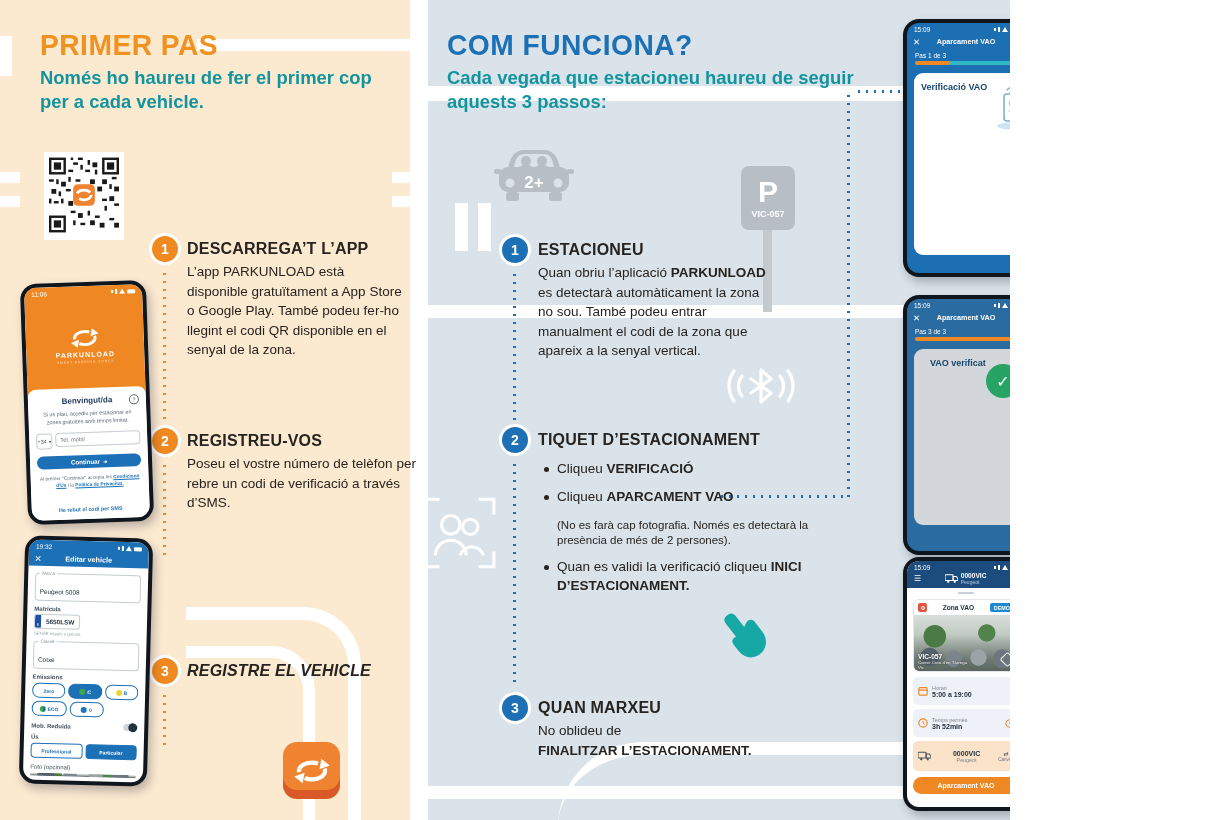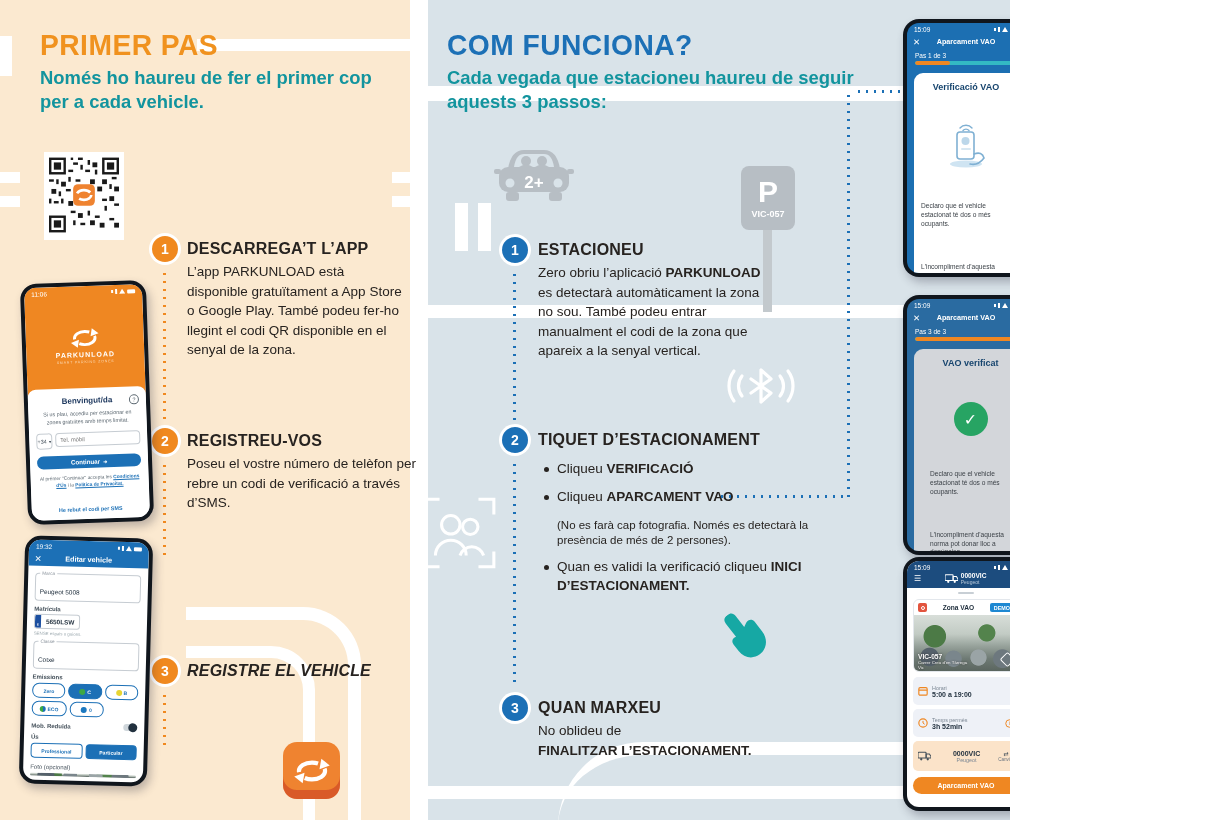--- a/index.html
+++ b/index.html
@@ -34,21 +34,21 @@
   .sic{display:flex;gap:2px;align-items:center;}
   .sic i{display:block;background:#fff;}
   .sg1{width:2px;height:3px;} .sg2{width:2px;height:5px;}
   .swf{width:0;height:0;border-left:3px solid transparent;border-right:3px solid transparent;border-bottom:5px solid #fff;background:none!important;}
   .sbt{width:8px;height:4px;border-radius:1px;}
   .phead{display:flex;align-items:center;height:15px;padding:0 6px;color:#fff;flex:none;}
   .phead .x{font-size:8.5px;width:10px;} .phead .t{flex:1;text-align:center;font-size:7.2px;font-weight:bold;}
   .pas{font-size:6.5px;color:#fff;padding:3px 8px 2px;flex:none;}
   .pbar{height:4px;border-radius:2px;background:#33b9c3;margin:0 8px;overflow:hidden;flex:none;}
   .pfill{height:100%;background:#ef8722;border-radius:2px;}
-  .vcard{background:#fff;border-radius:9px;margin:8px 7px 18px;padding:9px 7px 8px;display:flex;flex-direction:column;flex:1;gap:28px;}
+  .vcard{background:#fff;border-radius:9px;margin:8px 7px 18px;padding:9px 7px 8px;display:flex;flex-direction:row;flex:1;}
   .vtitle{font-size:9px;font-weight:bold;color:#17456e;text-align:center;flex:none;}
   .decl{font-size:6.6px;line-height:1.35;color:#3c4248;margin-top:6px;}
   .obtn{background:#ef8722;border-radius:9px;color:#fff;font-weight:bold;font-size:7px;text-align:center;padding:4px 0;margin-top:auto;}
   
   .drow{display:flex;align-items:center;border-radius:5px;padding:3px 5px;margin:0 6px 4px;}
   .dlab{font-size:5.4px;color:#7b8794;} .dval{font-size:7px;font-weight:bold;color:#22313f;}
   
   .nav{margin-top:auto;background:#fff;display:flex;align-items:center;justify-content:space-around;height:25px;flex:none;}
   .nitem{display:flex;flex-direction:column;align-items:center;gap:1px;}
   .nico{width:7px;height:7px;border:1.2px solid #9aa7ad;border-radius:1.5px;}
@@ -387,21 +387,21 @@
         <circle cx="51" cy="34" r="7.5"></circle>
       <path d="M17 62 a15 15 0 0 1 30 0"></path>
         <path d="M41 62 a12 12 0 0 1 23 0"></path>
     </svg>
   </div>
 
   <div class="stepc b" style="left:502px;top:237px;">1</div>
   <div class="dotv" style="--dc:#1c70b6;left:513px;top:271px;height:152px;"></div>
   <div class="stitle" style="left:538px;top:241px;">ESTACIONEU</div>
   <div class="sbody" style="left:538px;top:263px;width:240px;">
-    <span>Zero obriu l’aplicació </span><b>PARKUNLOAD</b><span> es detectarà automàticament la zona no sou. També podeu entrar manualment el codi de la zona que apareix a la senyal vertical.</span>
+    <span>Quan obriu l’aplicació </span><b>PARKUNLOAD</b><span> es detectarà automàticament la zona no sou. També podeu entrar manualment el codi de la zona que apareix a la senyal vertical.</span>
   </div>
 
   <div class="stepc b" style="left:502px;top:427px;">2</div>
   <div class="dotv" style="--dc:#1c70b6;left:513px;top:461px;height:226px;"></div>
   <div class="stitle" style="left:538px;top:431px;">TIQUET D’ESTACIONAMENT</div>
   <div class="abs" style="left:544px;top:460px;width:272px;font-size:13.5px;line-height:1.4;">
     <div class="bullet">
         <span class="bdot"></span>
         <span><span>Cliqueu </span><b>VERIFICACIÓ</b></span>
       </div>

